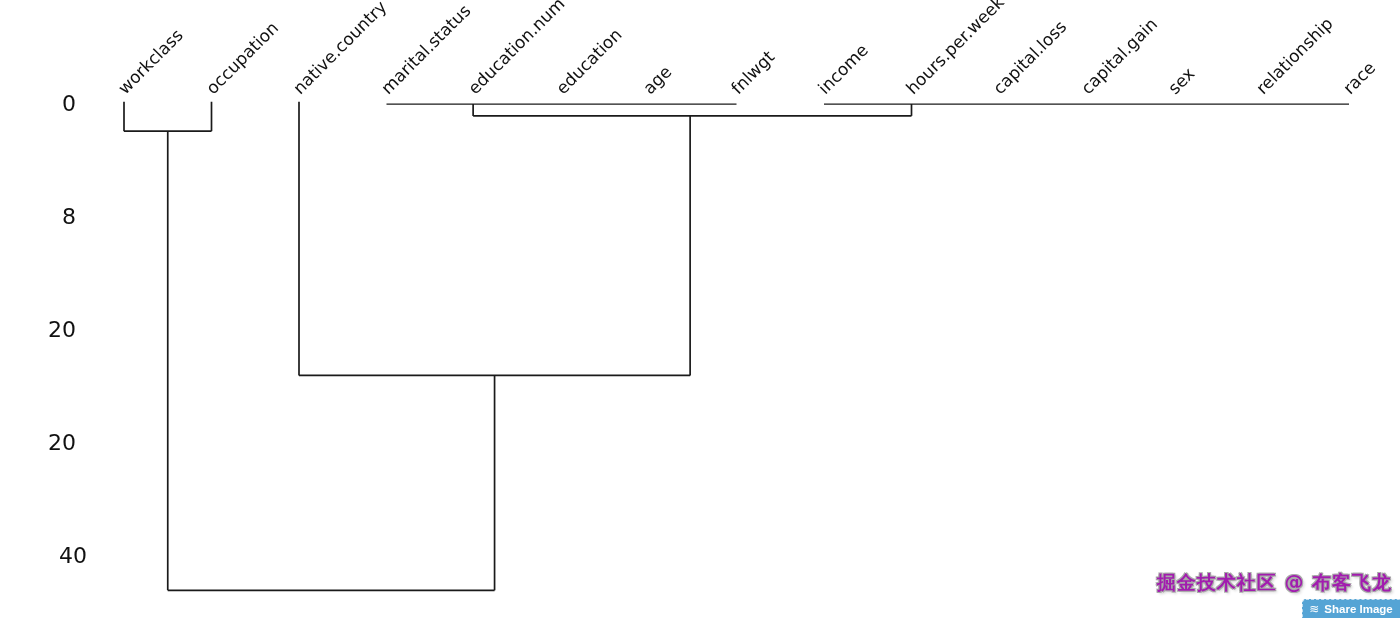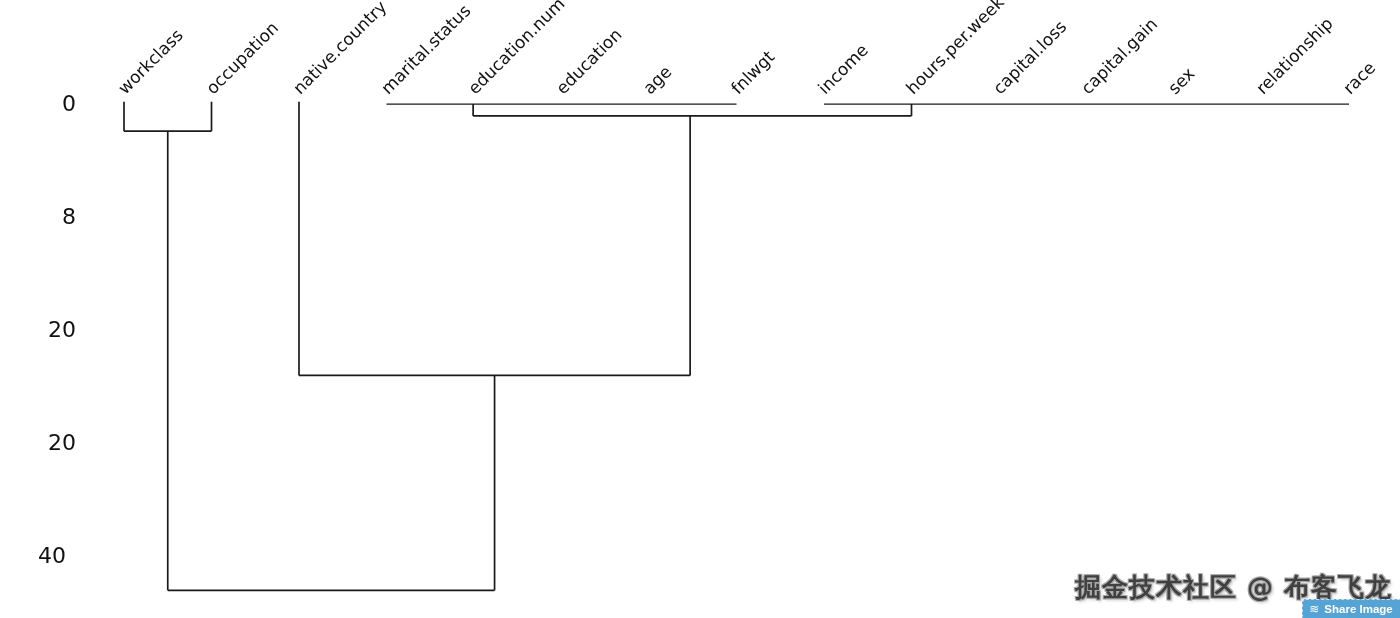--- a/index.html
+++ b/index.html
@@ -9,22 +9,22 @@
   }
   svg.lines{position:absolute;left:0;top:0;}
   .leaf-label{
     position:absolute;white-space:nowrap;font-size:17px;line-height:20px;color:#111;
     transform-origin:left bottom;transform:rotate(-45deg);
   }
   .ytick{
     position:absolute;width:48px;text-align:right;font-size:22px;line-height:26px;color:#111;
   }
   .watermark{
-    position:absolute;right:8px;top:570px;font-size:26px;font-weight:bold;letter-spacing:1px;
-    color:#404040;white-space:nowrap;
+    position:absolute;right:8px;top:570px;font-size:19px;font-weight:bold;letter-spacing:1px;
+    color:#a21caf;white-space:nowrap;
     text-shadow:-1px -1px 0 #a9a9a9,1px -1px 0 #a9a9a9,-1px 1px 0 #a9a9a9,1px 1px 0 #a9a9a9,2px 2px 3px rgba(0,0,0,.22);
   }
   .share-btn{
     position:absolute;right:0;bottom:0;height:19px;min-width:98px;
     display:flex;align-items:center;justify-content:center;gap:5px;
     background:#55a4d5;color:#fff;font-size:11.5px;font-weight:bold;
     border-radius:4px 0 0 0;cursor:pointer;padding:0 7px 0 6px;box-sizing:border-box;
     border-top:1px dashed rgba(255,255,255,.65);border-left:1px dashed rgba(255,255,255,.65);
     font-family:"Liberation Sans",sans-serif;
   }
@@ -65,20 +65,20 @@
       <span class="leaf-label" style="left: 1090.5px; top: 78px; transform: rotate(-45deg);">capital.gain</span>
       <span class="leaf-label" style="left: 1178px; top: 78px; transform: rotate(-45deg);">sex</span>
       <span class="leaf-label" style="left: 1265.5px; top: 78px; transform: rotate(-45deg);">relationship</span>
       <span class="leaf-label" style="left: 1353px; top: 78px; transform: rotate(-45deg);">race</span>
     </div>
   <div id="ytick-labels">
       <div class="ytick" style="left: 28px; top: 91px;">0</div>
       <div class="ytick" style="left: 28px; top: 204.1px;">8</div>
       <div class="ytick" style="left: 28px; top: 317.2px;">20</div>
       <div class="ytick" style="left: 28px; top: 430.3px;">20</div>
-      <div class="ytick" style="left: 28px; top: 543.4px; text-align: center;">40</div>
+      <div class="ytick" style="left: 39px; top: 543.4px;">40</div>
     </div>
   <div class="watermark">掘金技术社区 @ 布客飞龙</div>
   <div class="share-btn">
     <span class="share-icon">≋</span>
     <span>Share Image</span>
   </div>
 </div>
 
 </body></html>

